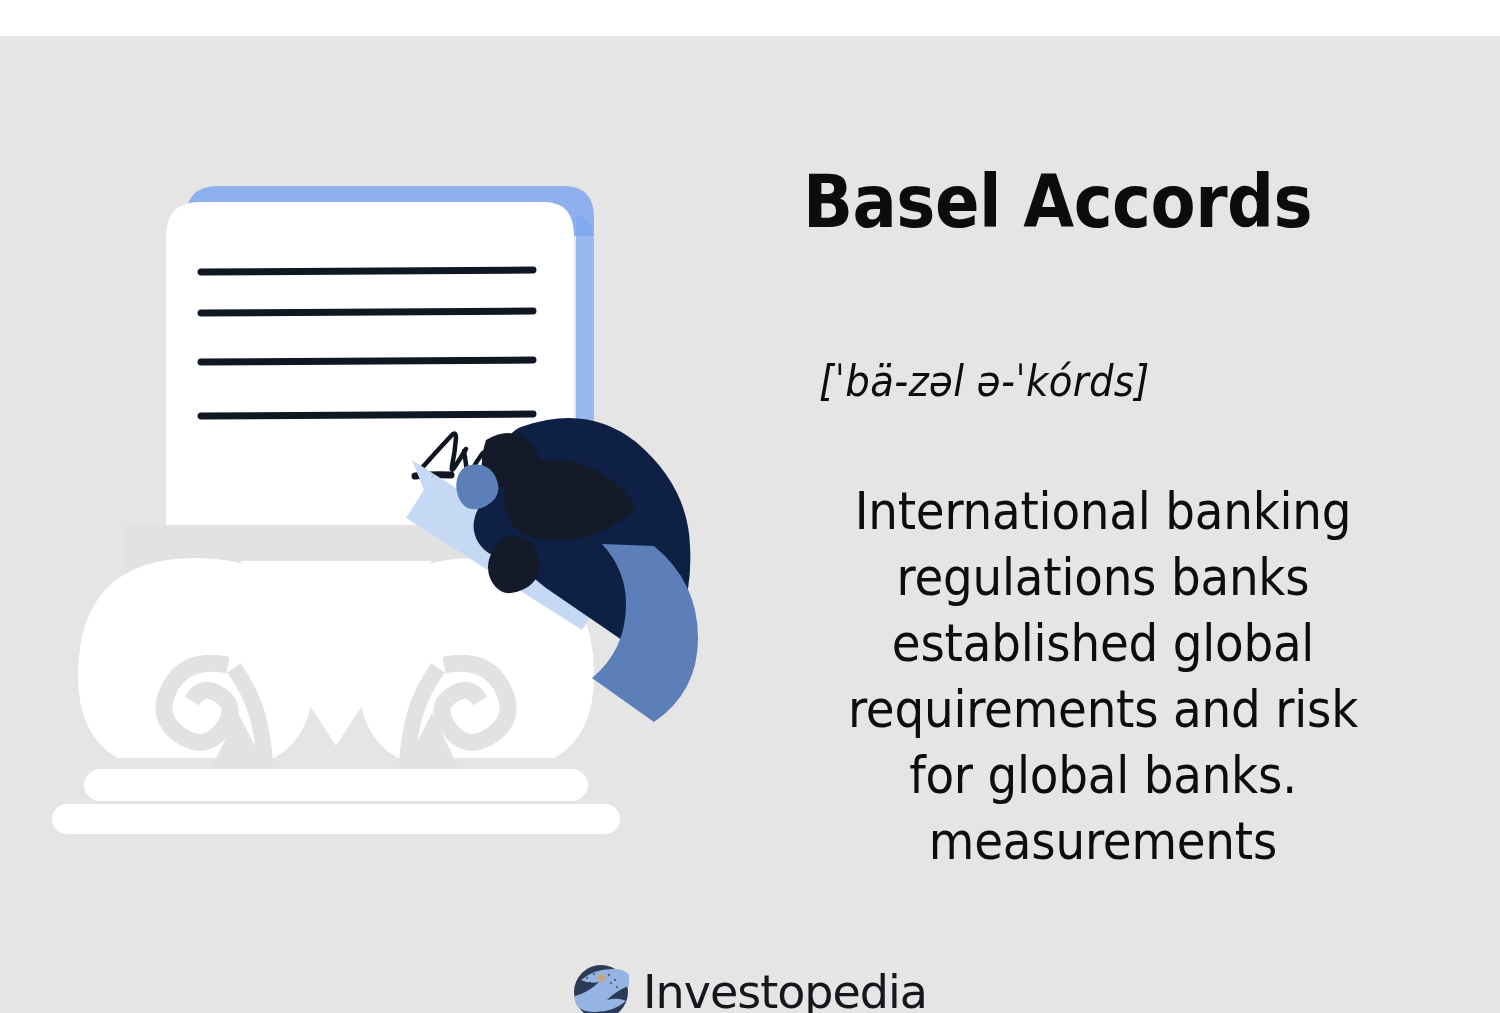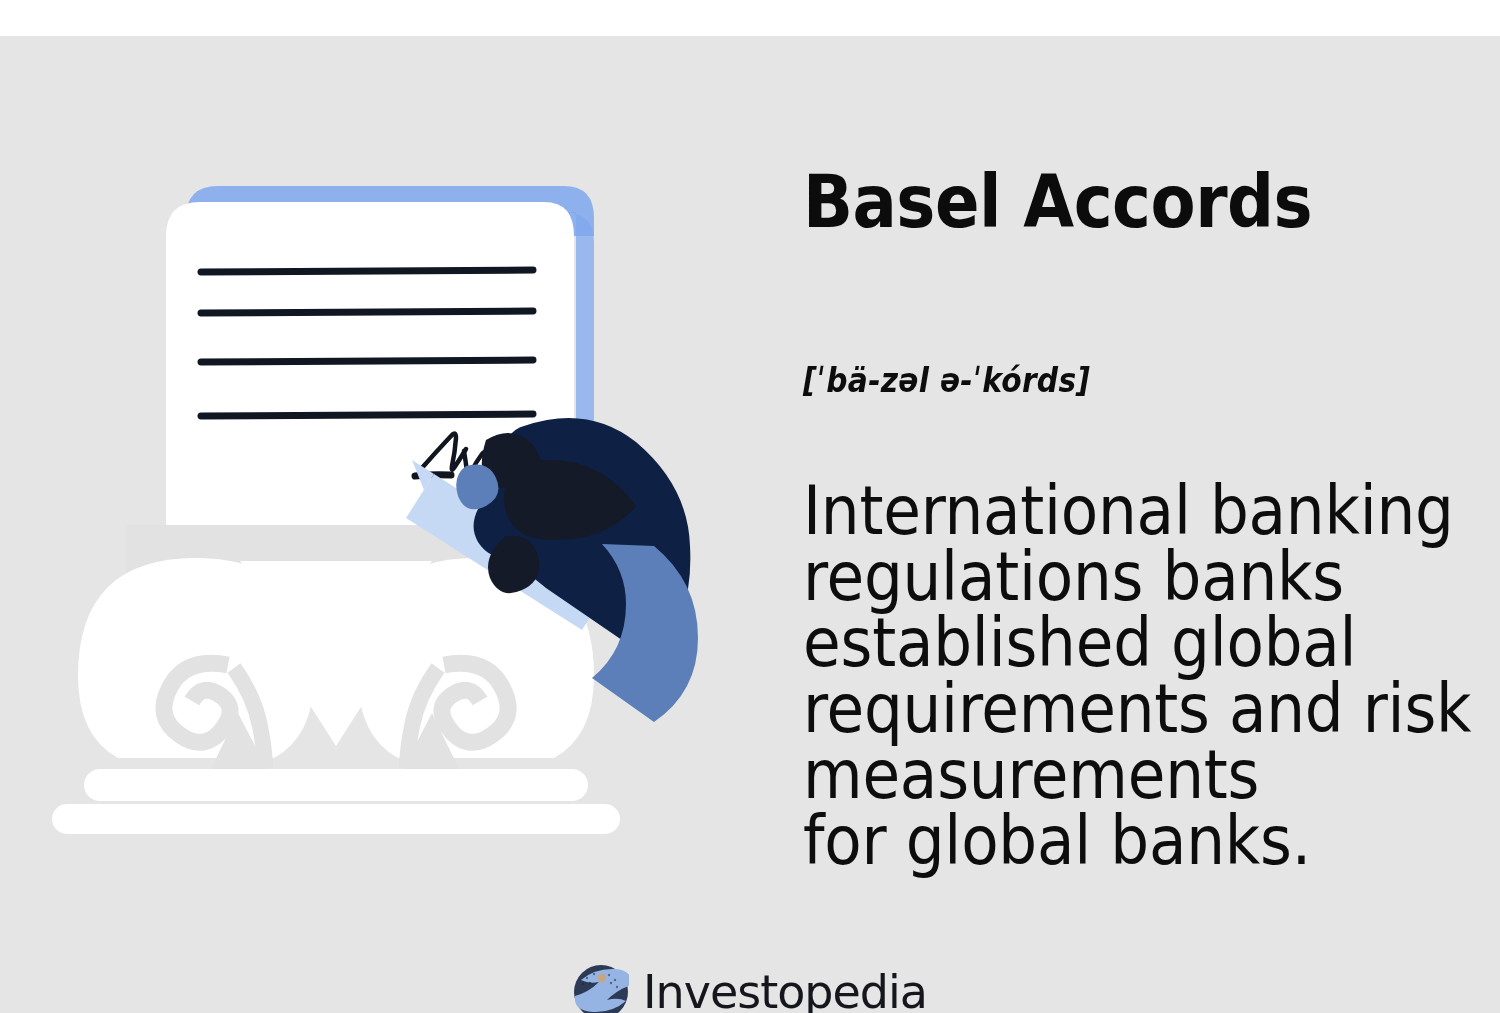--- a/index.html
+++ b/index.html
@@ -19,31 +19,31 @@
   
   .textcol{position:absolute;left:803px;top:126px;width:620px;}
 
   .title{
     font-family:"DejaVu Sans Condensed","Liberation Sans",sans-serif;
     font-weight:700;font-size:73px;line-height:80px;
     color:#0c0c0c;letter-spacing:-0.5px;margin:0;
     white-space:nowrap;
   }
   .pron{
-    margin:0;position:absolute;left:0;top:200px;
+    margin:0;position:absolute;left:16px;top:200px;
     font-family:"DejaVu Sans Condensed","Liberation Sans",sans-serif;
-    font-style:italic;font-weight:700;
-    font-size:33px;line-height:38px;color:#0d0d0d;
+    font-style:italic;font-weight:400;
+    font-size:43px;line-height:38px;color:#0d0d0d;
     letter-spacing:0.3px;white-space:nowrap;
   }
   .defn{
     margin:0;position:absolute;left:0;top:316px;width:600px;
     font-family:"DejaVu Sans Condensed","Liberation Sans",sans-serif;
-    font-weight:400;font-size:68px;line-height:66px;
-    color:#0d0d0d;letter-spacing:-0.2px;
+    font-weight:400;font-size:52px;line-height:66px;
+    color:#0d0d0d;letter-spacing:-0.2px;text-align:center;
   }
   .defn .ln{display:block;white-space:nowrap;}
 
   
   .logo{
     position:absolute;left:0;right:0;top:928px;
     display:flex;align-items:center;justify-content:center;gap:14px;
   }
   .logo-mark{width:56px;height:56px;display:block;}
   .logo-word{
@@ -139,22 +139,22 @@
   </div>
 
   <div class="textcol">
     <h1 class="title">Basel Accords</h1>
     <p class="pron">[ˈbä-zəl ə-ˈkórds]</p>
     <div class="defn">
       <span class="ln">International banking</span>
       <span class="ln">regulations banks</span>
       <span class="ln">established global</span>
       <span class="ln">requirements and risk</span>
+      <span class="ln">for global banks.</span>
       <span class="ln">measurements</span>
-      <span class="ln">for global banks.</span>
     </div>
   </div>
 
   <div class="logo">
     <span>
       <svg class="logo-mark" viewBox="0 0 56 56" xmlns="http://www.w3.org/2000/svg">
         <circle cx="28" cy="28" r="27" fill="#2c3a55"></circle>
         <path d="M2 32 q14 -4 24 -14 q-10 2 -18 -2 q14 -12 34 -11 q18 1 16 16 q-14 5 -24 15 q11 -3 19 1 q-14 12 -33 11 q-20 -1 -18 -16 z" fill="#95b4e3"></path>
         <circle cx="29" cy="14" r="4" fill="#c8a678"></circle>
         <g fill="#1d273c" opacity="0.55">

